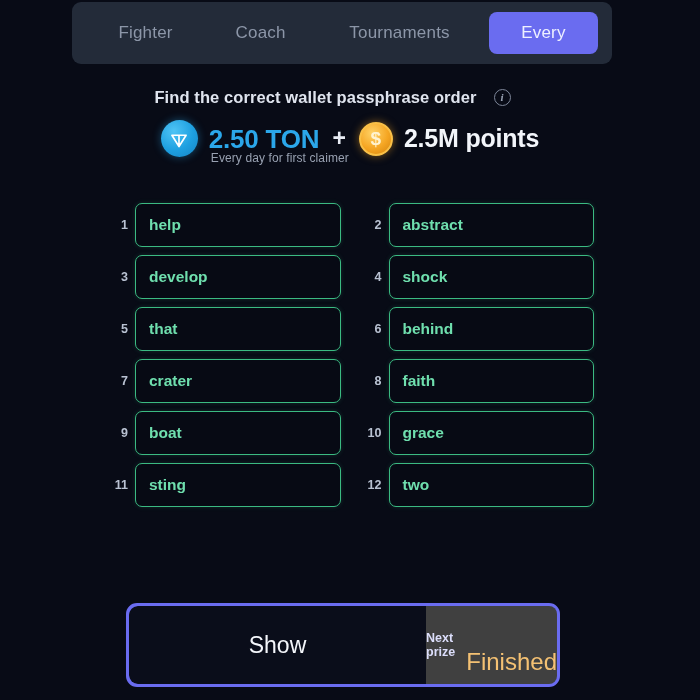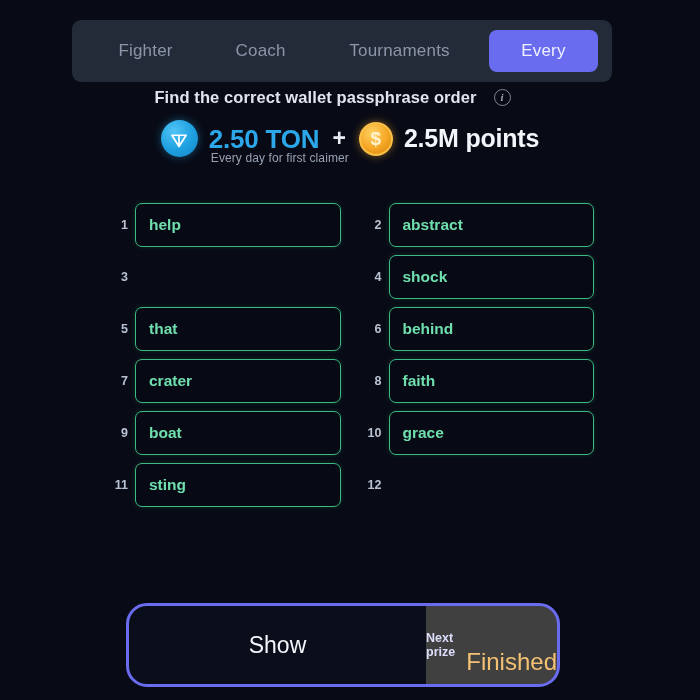--- a/index.html
+++ b/index.html
@@ -18,21 +18,20 @@
   
   .tabbar {
     position:absolute;
     left:72px; top:2px;
     width:540px; height:62px;
     background:#232b39;
     border-radius:9px;
     display:flex;
     align-items:center;
     padding:16px 14px;
-    margin-top:18px;
   }
   .tab {
     font-size:17px;
     color:#8c96a8;
     letter-spacing:.2px;
     padding:10px 0;
     text-align:center;
     cursor:pointer;
     white-space:nowrap;
   }
@@ -166,21 +165,21 @@
     cursor:pointer;
     box-shadow:0 0 5px rgba(59,186,130,.18);
   }
 
   
   .bottom {
     position:absolute;
     left:126px; top:603px;
     width:434px; height:84px;
     border:3px solid #6a6cf0;
-    border-radius:21px;
+    border-radius:11px;
     background:#6a6cf0;
     display:flex;
     overflow:hidden;
   }
   .show-btn {
     flex:1 1 auto;
     background:#0a0d1a;
     display:flex; align-items:center; justify-content:center;
     color:#f4f6fb;
     font-size:23px;
@@ -236,20 +235,21 @@
     <div class="cell">
       <span class="idx">1</span>
       <div class="wordbox">help</div>
     </div>
     <div class="cell">
       <span class="idx">2</span>
       <div class="wordbox">abstract</div>
     </div>
     <div class="cell">
       <span class="idx">3</span>
+      <div class="wordbox">develop</div>
     </div>
     <div class="cell">
       <span class="idx">4</span>
       <div class="wordbox">shock</div>
     </div>
     <div class="cell">
       <span class="idx">5</span>
       <div class="wordbox">that</div>
     </div>
     <div class="cell">
@@ -271,20 +271,21 @@
     <div class="cell">
       <span class="idx">10</span>
       <div class="wordbox">grace</div>
     </div>
     <div class="cell">
       <span class="idx">11</span>
       <div class="wordbox">sting</div>
     </div>
     <div class="cell">
       <span class="idx">12</span>
+      <div class="wordbox">two</div>
     </div>
   </div>
 
   <div class="bottom">
     <div class="show-btn">Show</div>
     <div class="next-prize">
       <div class="np-label">Next prize</div>
       <div class="np-value">Finished</div>
     </div>
   </div>

